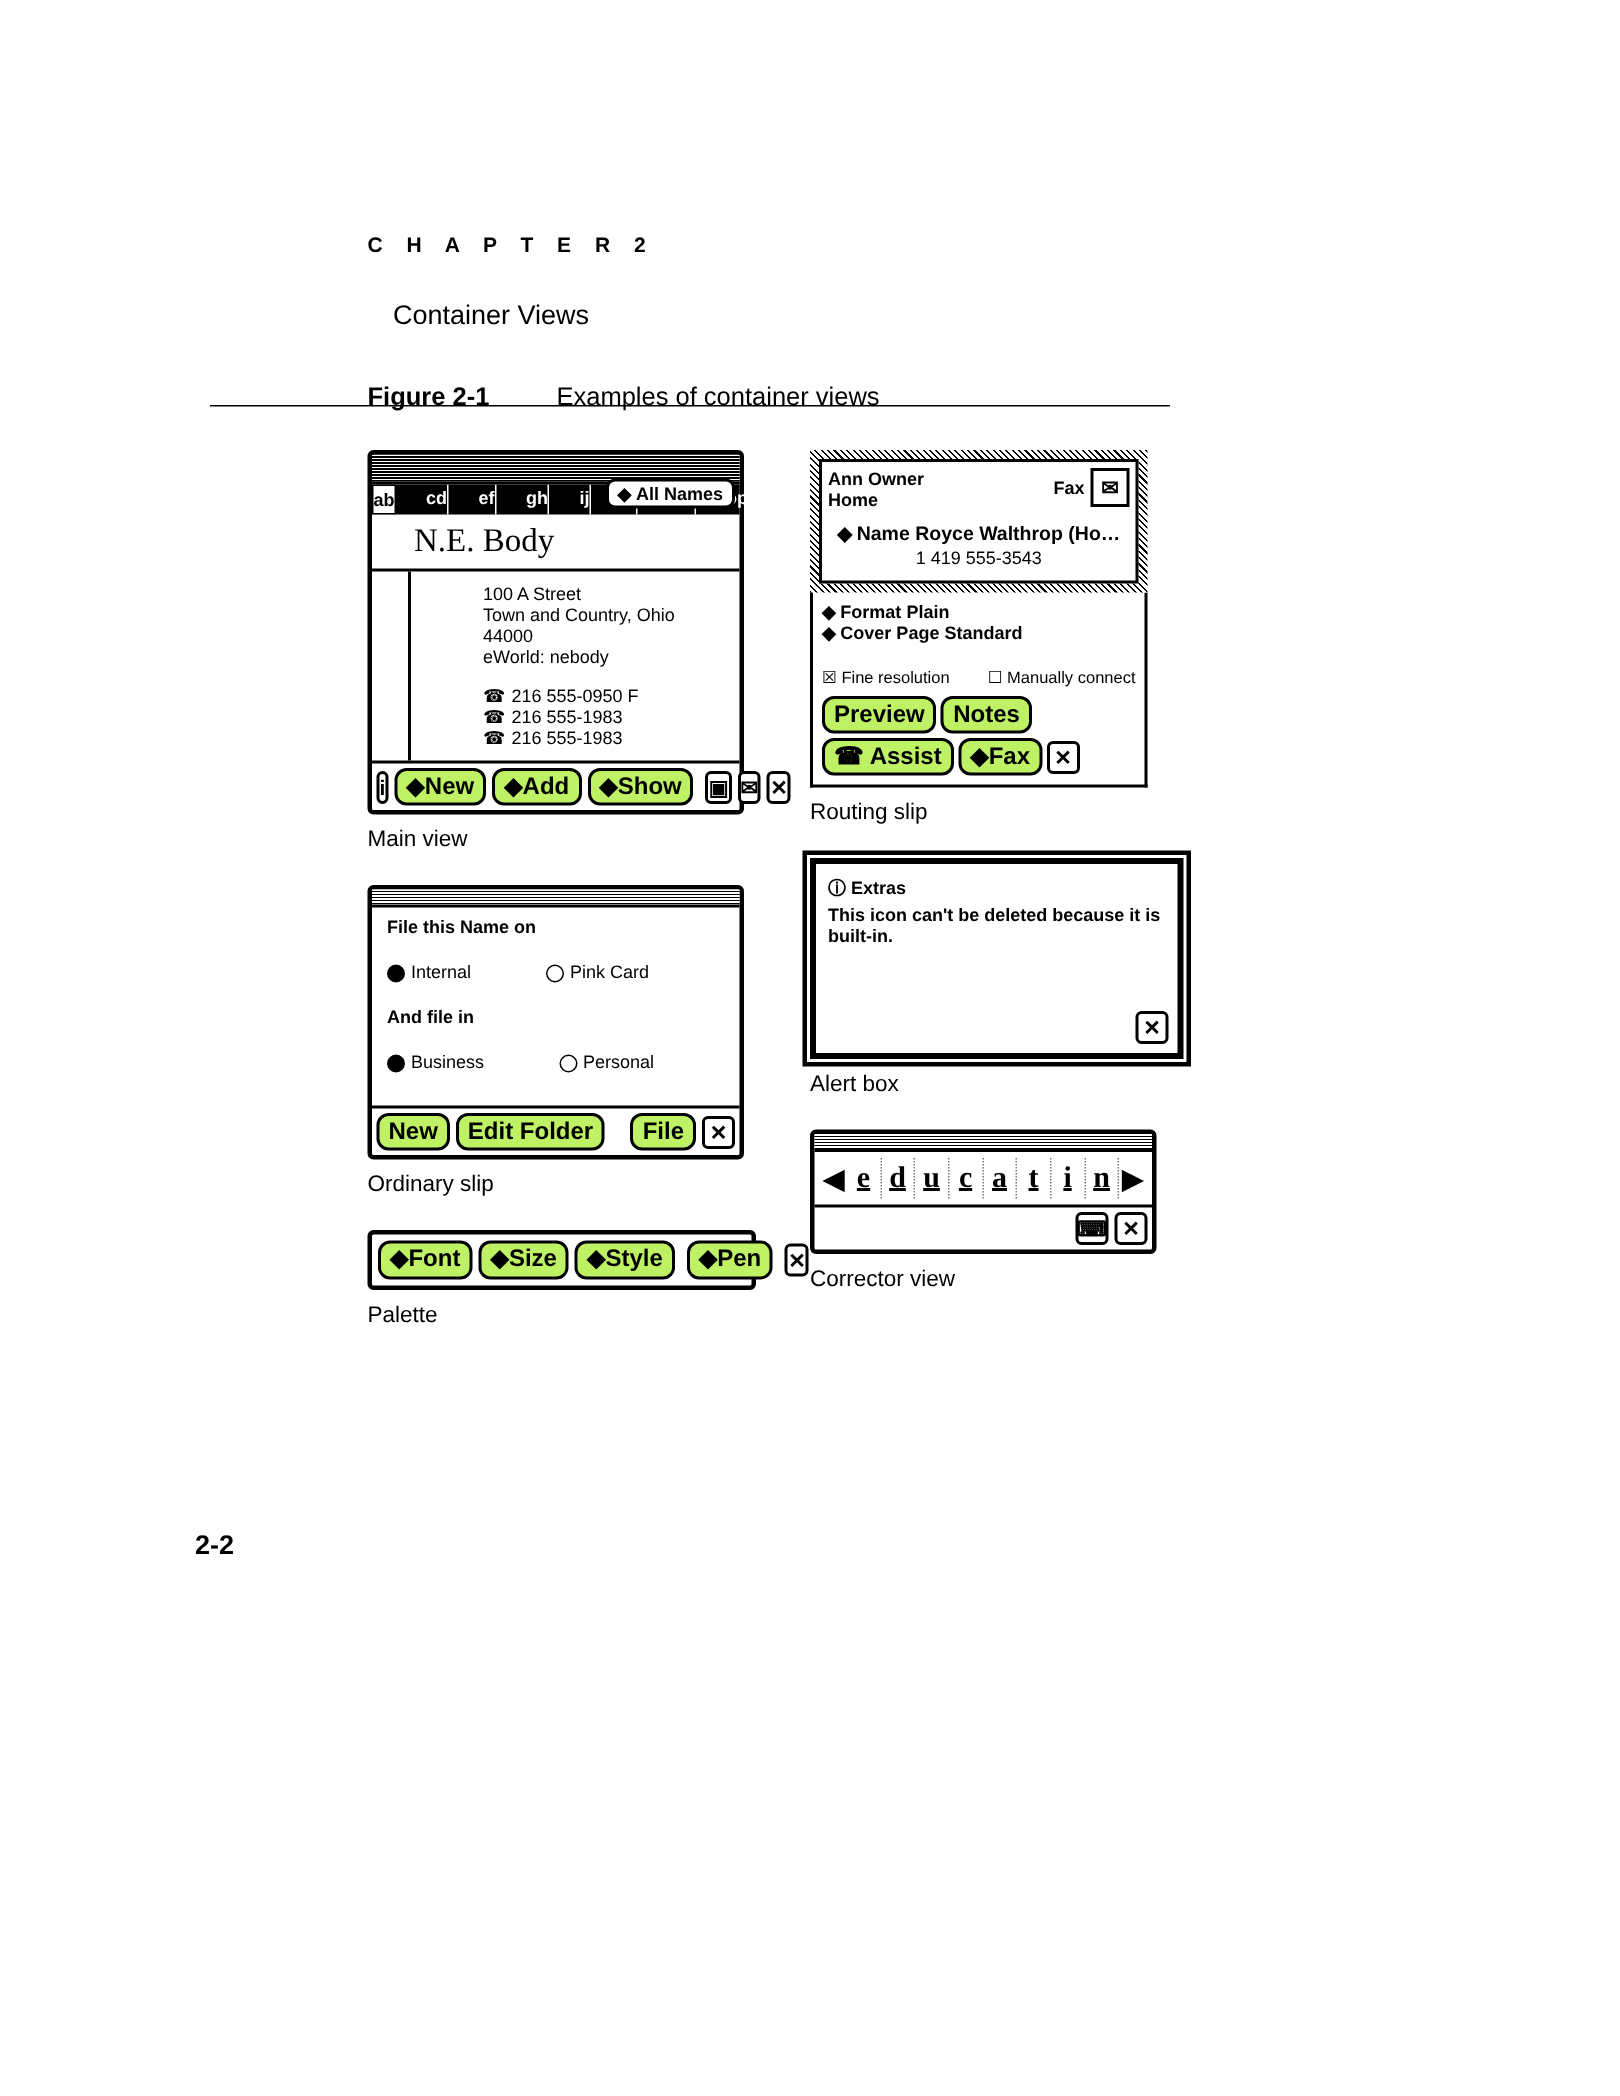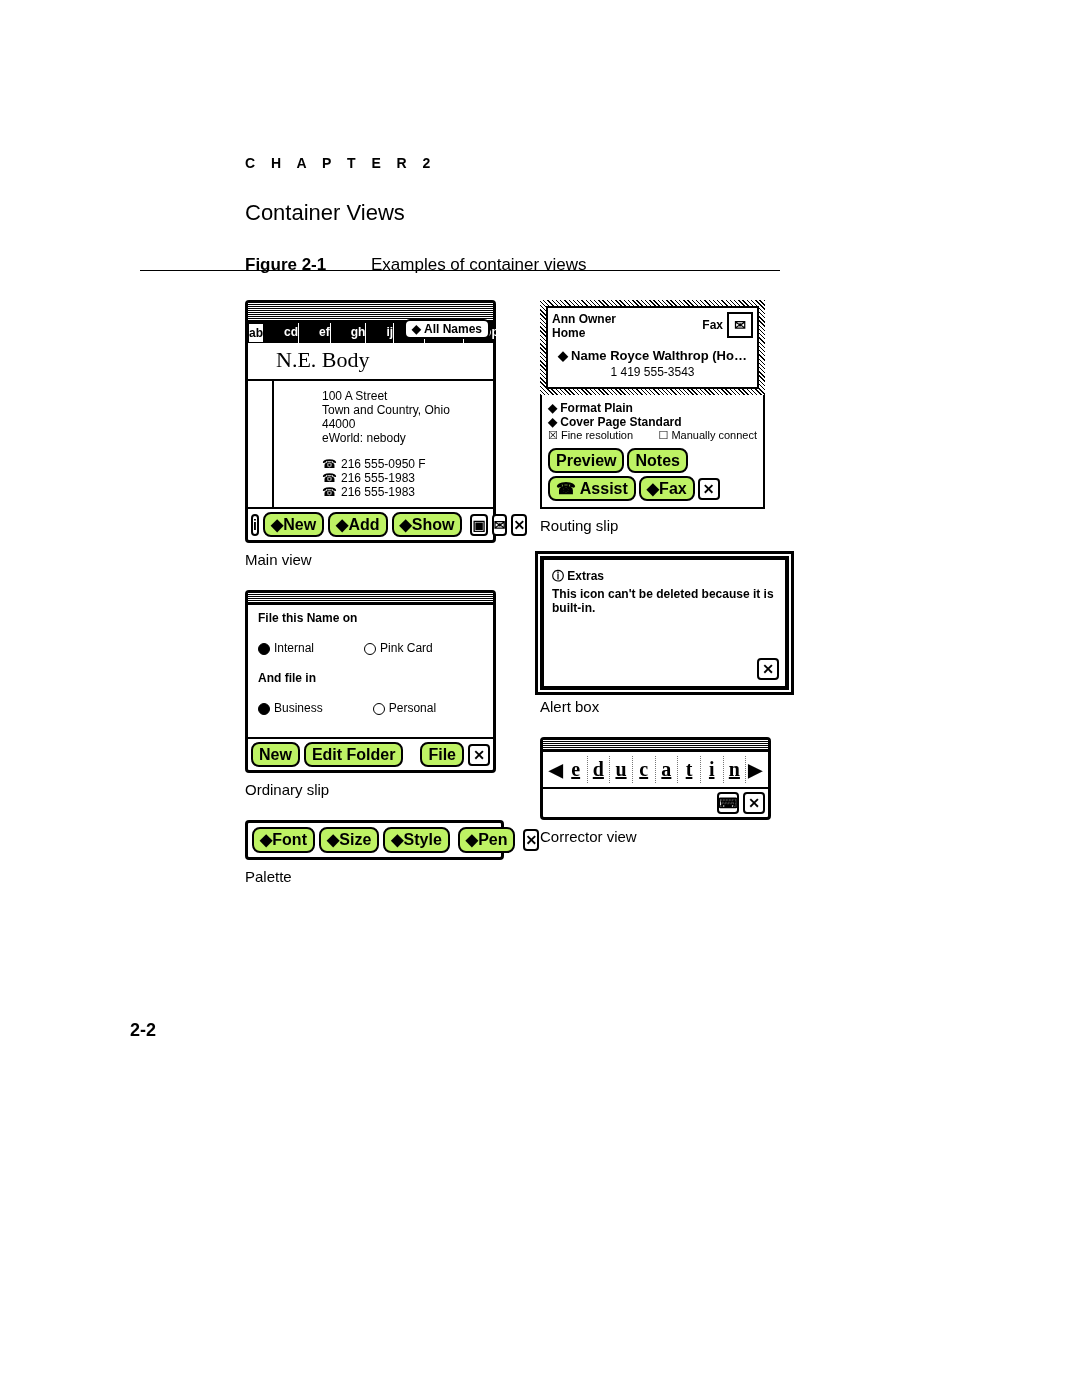--- a/index.html
+++ b/index.html
@@ -1,18 +1,18 @@
 <!DOCTYPE html>
 <html><head>
 <meta charset="utf-8">
 <style>
   html,body{margin:0;padding:0;background:#fff;font-family:Georgia,'Times New Roman',serif;color:#000;}
   .page{width:1080px;height:1397px;position:relative;}
   .running{position:absolute;left:245px;top:155px;font-family:Helvetica,Arial,sans-serif;font-size:14px;letter-spacing:6px;font-weight:bold;}
-  .section{position:absolute;left:245px;top:200px;font-family:Helvetica,Arial,sans-serif;font-size:22px;}
+  .section{position:absolute;left:262px;top:200px;font-family:Helvetica,Arial,sans-serif;font-size:18px;}
   .rule{position:absolute;left:140px;top:270px;width:640px;height:1px;background:#000;}
   .fig-label{position:absolute;left:245px;top:255px;font-family:Helvetica,Arial,sans-serif;font-size:17px;}
   .fig-label b{font-weight:bold;margin-right:40px;margin-top:40px;}
   .col{position:absolute;font-family:Helvetica,Arial,sans-serif;font-size:15px;}
   .caption{margin-top:8px;}
   .pgnum{position:absolute;left:130px;top:1020px;font-family:Helvetica,Arial,sans-serif;font-weight:bold;font-size:18px;}
   
   .newton{border:3px solid #000;background:#fff;border-radius:4px;position:relative;}
   .btn{display:inline-block;border:2px solid #000;border-radius:8px;padding:1px 6px;font-family:Helvetica,Arial,sans-serif;font-size:16px;font-weight:bold;background:#bef264;line-height:1.2;}
   .xbtn{display:inline-flex;align-items:center;justify-content:center;border:2px solid #000;border-radius:4px;width:18px;height:18px;font-weight:bold;font-size:14px;background:#fff;}
@@ -175,21 +175,21 @@
           <div class="name">
             <span class="diamond">Name</span>
             <span>Royce Walthrop (Ho…</span>
           </div>
           <div class="num">1 419 555-3543</div>
         </div>
       </div>
       <div class="opts">
         <div><span class="diamond" style="font-weight:bold">Format</span> <b>Plain</b></div>
         <div><span class="diamond" style="font-weight:bold">Cover Page</span> <b>Standard</b></div>
-        <div class="tiny" style="display:flex;justify-content:space-between;margin-top:0;">
+        <div class="tiny" style="display:flex;justify-content:space-between;margin-top:16px;">
           <span>☒ <span>Fine resolution</span></span>
           <span>☐ <span>Manually connect</span></span>
         </div>
         <div class="foot">
           <span class="btn">Preview</span>
           <span class="btn">Notes</span>
           <span class="btn">☎ Assist</span>
           <span class="btn">◆Fax</span>
           <span class="xbtn">✕</span>
         </div>

